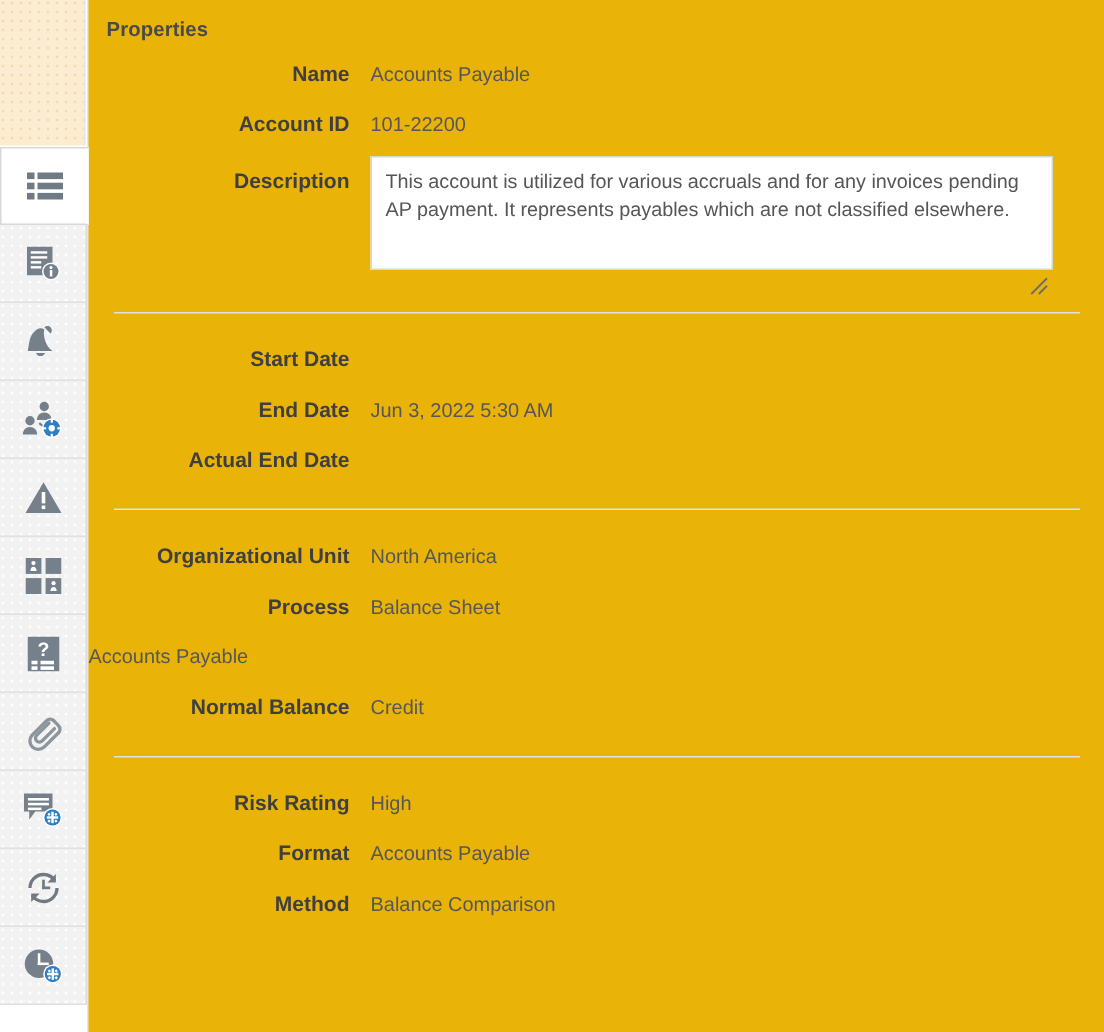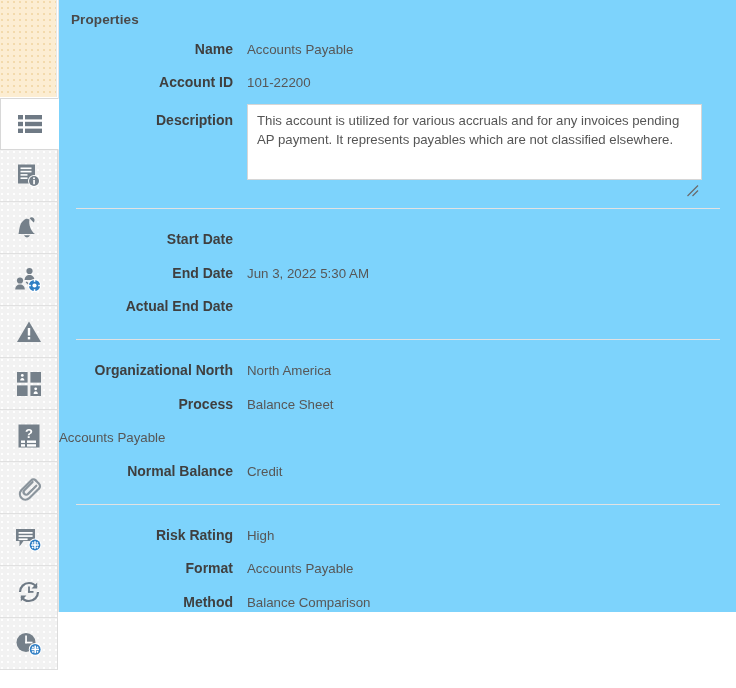--- a/index.html
+++ b/index.html
@@ -84,22 +84,22 @@
     border-left: 1px solid #d8d8d8;
     width: 59px;
     z-index: 5;
   }
 
   .rail-tab svg { display: block; }
 
   
   .panel {
     flex: 1 1 auto;
-    height: 612px;
-    background: #7dd3fc;
+    height: 688px;
+    background: #eab308;
     position: relative;
     box-sizing: border-box;
     border-left: 1px solid #e6e6e6;
     overflow: hidden;
   }
 
   .panel-title {
     position: absolute;
     left: 12px;
     top: 12px;
@@ -410,21 +410,21 @@
           <div class="val"></div>
         </div>
       </div>
 
       <div class="gap-md"></div>
       <div class="sep"></div>
       <div class="gap-sm"></div>
 
       <div>
         <div class="row">
-          <div class="lbl">Organizational North</div>
+          <div class="lbl">Organizational Unit</div>
           <div class="val">North America</div>
         </div>
         <div class="row">
           <div class="lbl">Process</div>
           <div class="val">Balance Sheet</div>
         </div>
         <div class="row">
           <div class="val">Accounts Payable</div>
         </div>
         <div class="row">

